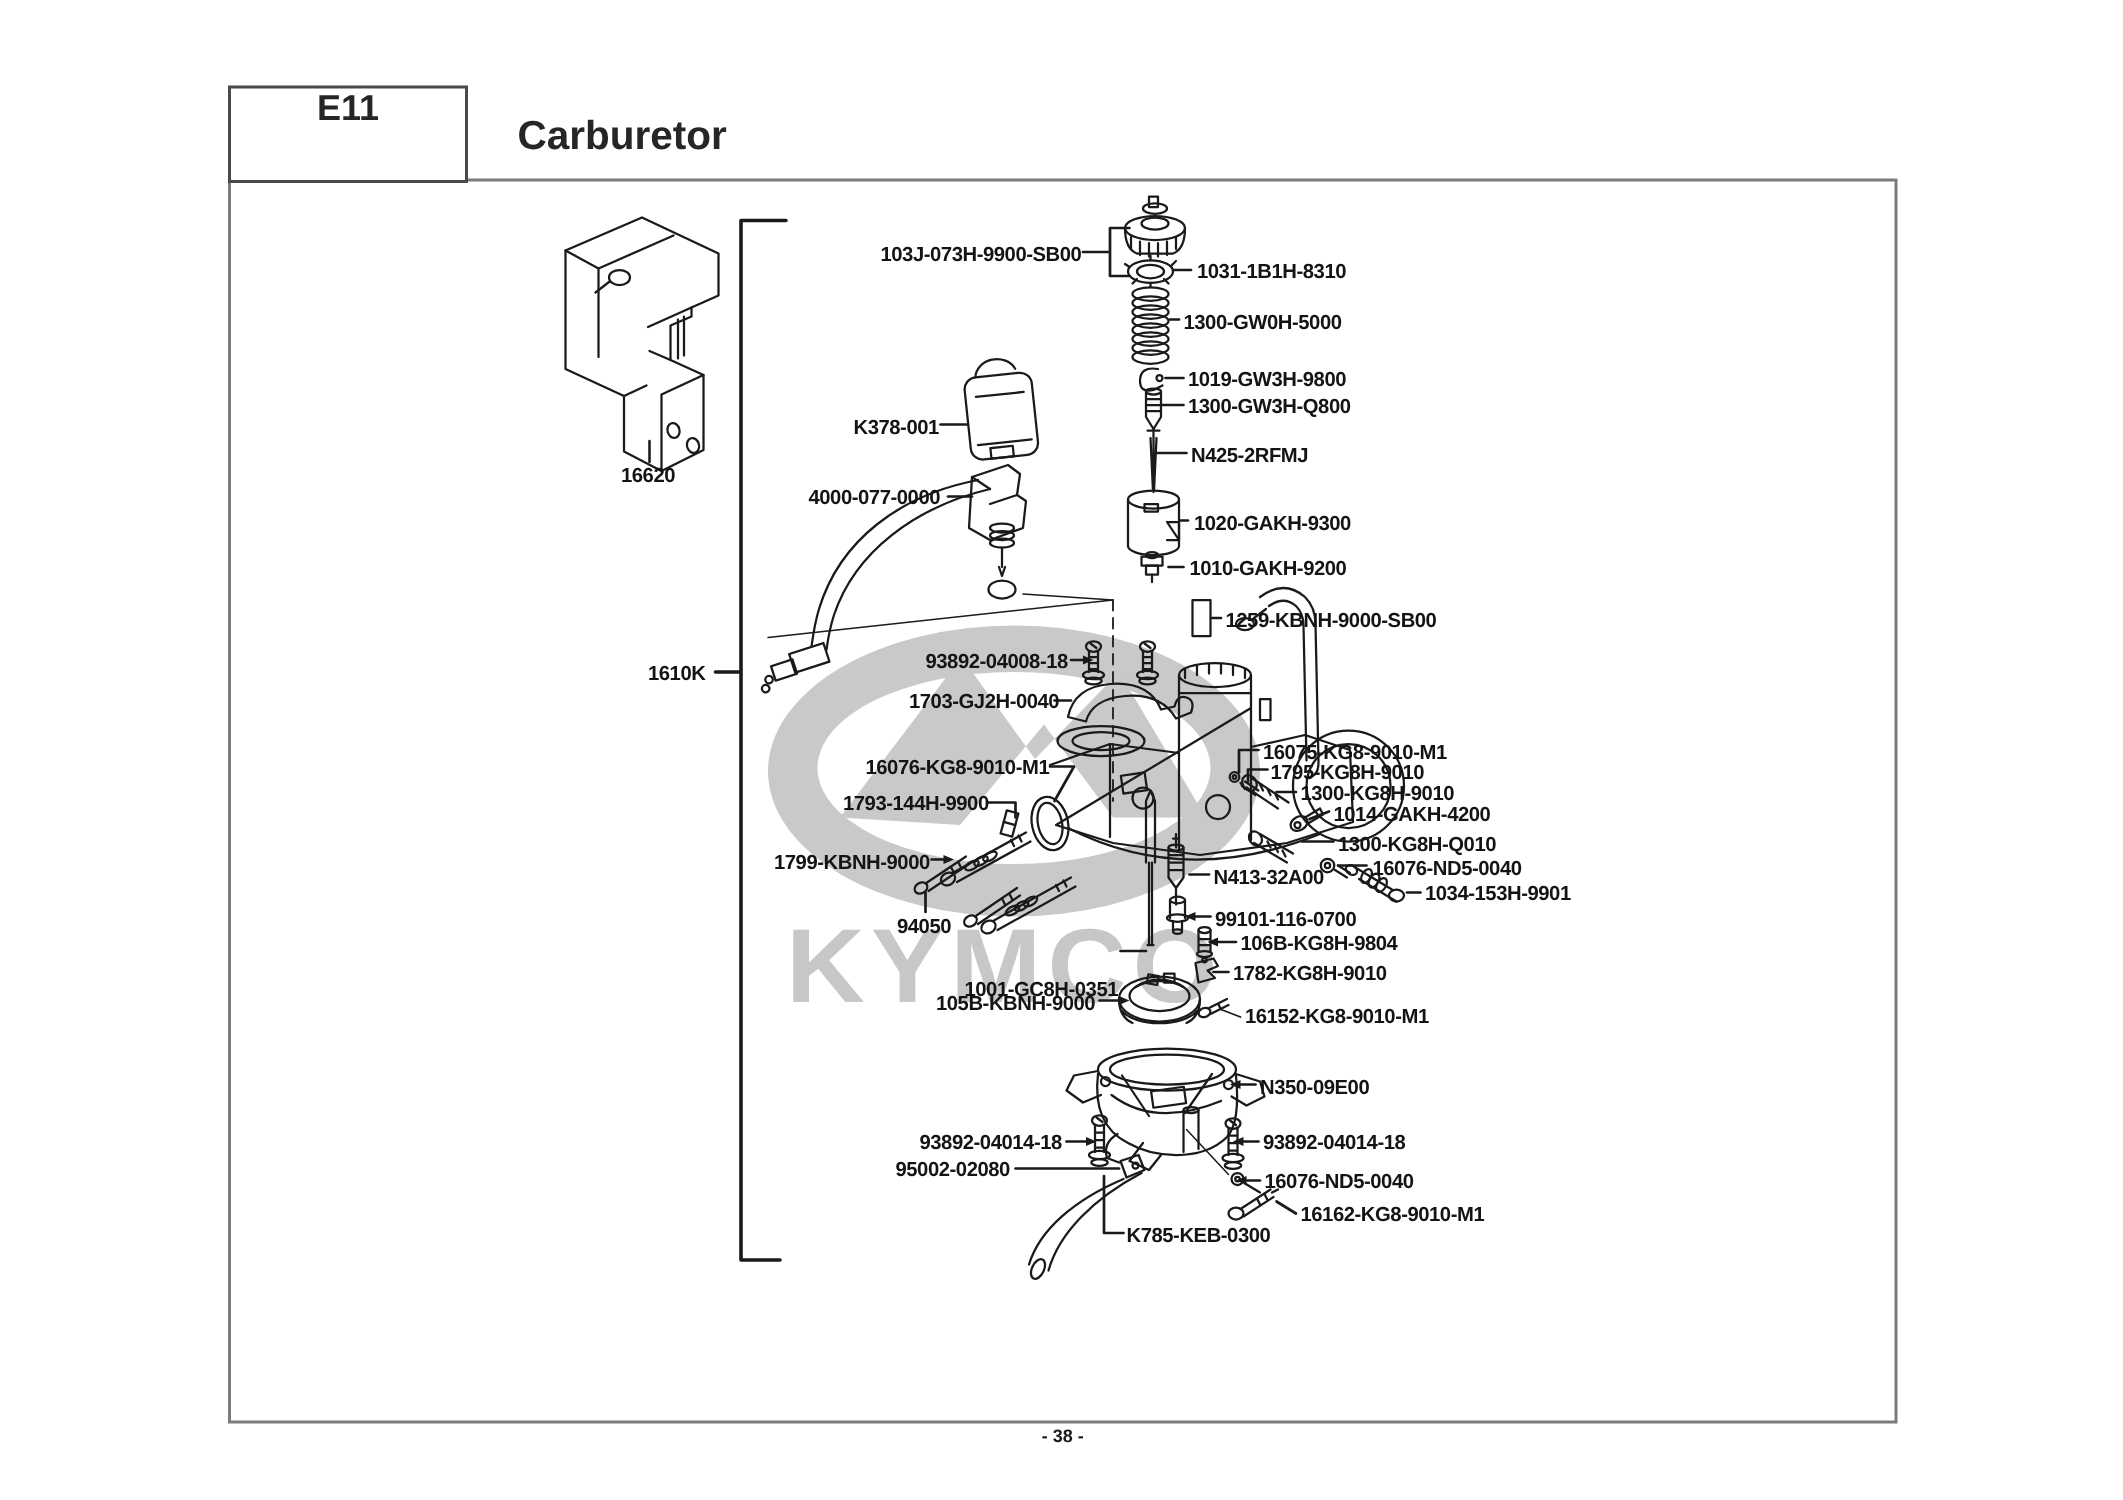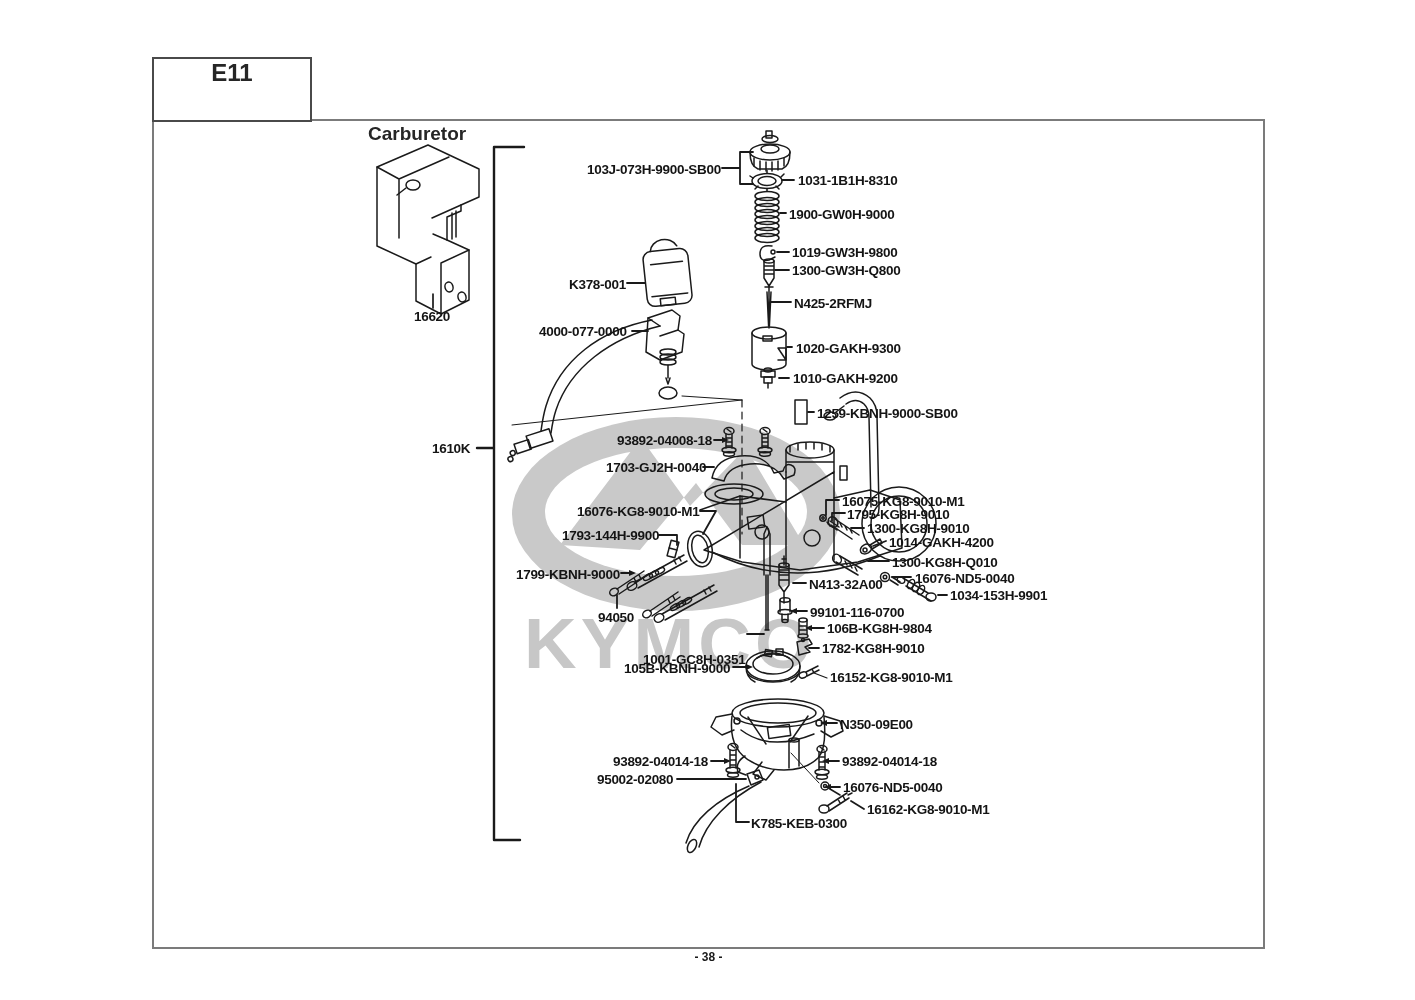--- a/index.html
+++ b/index.html
@@ -1,21 +1,21 @@
 <!DOCTYPE html>
 <html><head>
 <meta charset="utf-8">
 <style>
   html,body{margin:0;padding:0;background:#fff;}
   .screen{position:relative;width:1415px;height:1000px;background:#ffffff;overflow:hidden;
           font-family:"Liberation Sans",sans-serif;color:#1a1a1a;}
   .hbox{position:absolute;left:152px;top:57px;width:156px;height:61px;border:2px solid #4a4a4a;
         display:flex;align-items:flex-start;justify-content:center;font-size:24px;font-weight:bold;color:#262626;
         background:#fff;z-index:3;}
-  .htitle{position:absolute;left:368px;top:75px;font-size:19px;font-weight:bold;color:#262626;z-index:3;margin-top:48px;}
+  .htitle{position:absolute;left:345px;top:75px;font-size:27px;font-weight:bold;color:#262626;z-index:3;}
   .frame{position:absolute;left:152px;top:119px;width:1109px;height:826px;border:2px solid #7b7b7b;z-index:1;}
   .pageno{position:absolute;left:152px;top:950px;width:1113px;text-align:center;
           font-size:12px;font-weight:bold;color:#1a1a1a;z-index:3;}
   .wm{position:absolute;left:0;top:0;z-index:0;}
   .wmtext{position:absolute;left:524px;top:604px;font-size:70px;font-weight:bold;color:#c7c7c7;
           letter-spacing:4px;z-index:0;transform:scaleX(1.04);transform-origin:left top;}
   svg.art{position:absolute;left:0;top:0;z-index:2;pointer-events:none;}
   .labels{position:absolute;left:0;top:0;width:1415px;height:1000px;z-index:3;pointer-events:none;}
   .pl{position:absolute;font-weight:bold;font-size:13.5px;letter-spacing:-0.3px;color:#141414;white-space:nowrap;}
 </style>
@@ -336,21 +336,21 @@
       <polygon points="827,720 827,726 820,723"></polygon>
       <polygon points="724,758 724,764 731,761"></polygon>
       <polygon points="829,758 829,764 822,761"></polygon>
       <polygon points="831,784 831,790 824,787"></polygon>
     </g>
   </svg>
 
   <div class="labels">
     <div class="pl" style="left:587px;top:162px">103J-073H-9900-SB00</div>
     <div class="pl" style="left:798px;top:173px">1031-1B1H-8310</div>
-    <div class="pl" style="left:789px;top:207px">1900-GW0H-9000</div>
+    <div class="pl" style="left:789px;top:207px">1300-GW0H-5000</div>
     <div class="pl" style="left:792px;top:245px">1019-GW3H-9800</div>
     <div class="pl" style="left:792px;top:263px">1300-GW3H-Q800</div>
     <div class="pl" style="left:794px;top:296px">N425-2RFMJ</div>
     <div class="pl" style="left:569px;top:277px">K378-001</div>
     <div class="pl" style="left:539px;top:324px">4000-077-0000</div>
     <div class="pl" style="left:796px;top:341px">1020-GAKH-9300</div>
     <div class="pl" style="left:793px;top:371px">1010-GAKH-9200</div>
     <div class="pl" style="left:817px;top:406px">1259-KBNH-9000-SB00</div>
     <div class="pl" style="left:617px;top:433px">93892-04008-18</div>
     <div class="pl" style="left:606px;top:460px">1703-GJ2H-0040</div>

